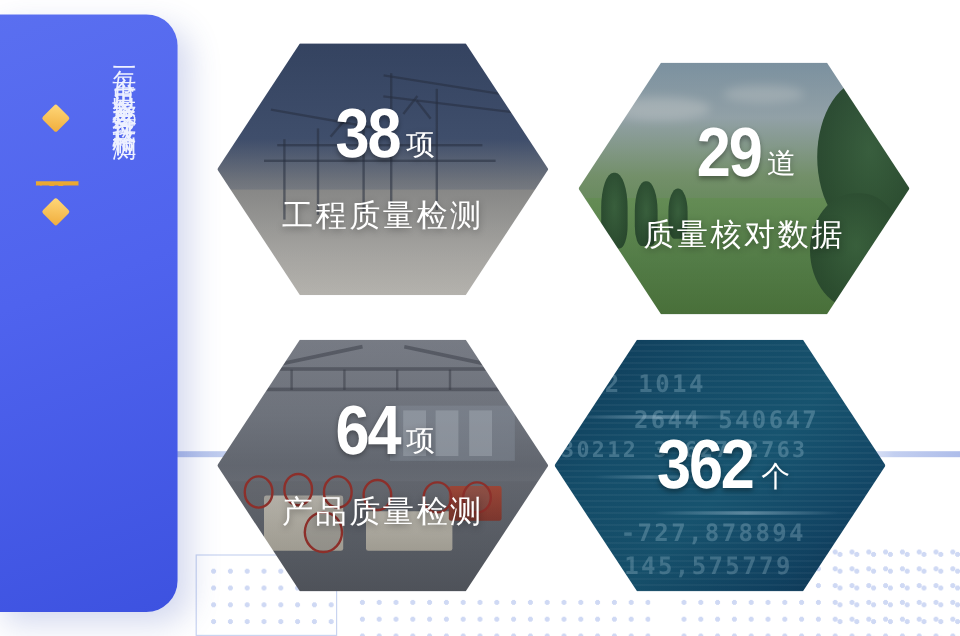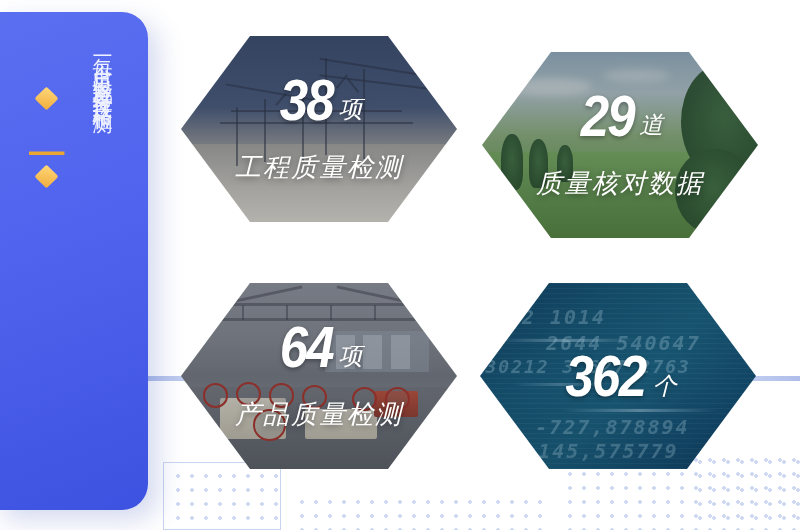--- a/index.html
+++ b/index.html
@@ -88,25 +88,24 @@
     color:#eef1ff;
     letter-spacing:4px;
     line-height:1.25;
     height:460px;
     font-weight:400;
   }
 
   
   .hex {
     position:absolute;
-    width:276px; height:186px;
+    width:276px; height:210px;
     clip-path:polygon(25% 0%, 75% 0%, 100% 50%, 75% 100%, 25% 100%, 0% 50%);
     overflow:hidden;
     filter:drop-shadow(6px 8px 14px rgba(80,95,150,.30));
-    font-style:italic;
   }
   .hex-art { position:absolute; inset:0; }
   .hex-tint { position:absolute; inset:0; }
   .hex-body {
     position:absolute; inset:0;
     display:flex; flex-direction:column;
     align-items:center; justify-content:center;
     z-index:5;
   }
   .hex-num-row {
@@ -316,21 +315,21 @@
     <div class="hex-tint" style="background:linear-gradient(180deg,rgba(55,62,78,.26) 0%,rgba(60,66,80,.24) 60%,rgba(55,60,72,.22) 100%);"></div>
     <div class="hex-body">
       <div class="hex-num-row">
         <span class="hex-num">64</span>
         <span class="hex-unit">项</span>
       </div>
       <div class="hex-label">产品质量检测</div>
     </div>
   </div>
 
-  <div class="hex" style="left:480px; top:283px;">
+  <div class="hex" style="left:462px; top:283px;">
     <div class="hex-art art-data">
       <div class="scan"></div>
       <div class="code" style="left:5%;  top:12%;">692   1014</div>
       <div class="code" style="left:24%; top:26%;">2644  540647</div>
       <div class="code" style="left:2%;  top:39%; font-size:18px;">30212 3   627  2763</div>
       <div class="code" style="left:20%; top:71%;">-727,878894</div>
       <div class="code" style="left:16%; top:84%;">-145,575779</div>
       <div class="streak" style="left:6%;  top:30%; width:50%;"></div>
       <div class="streak" style="left:30%; top:68%; width:56%;"></div>
       <div class="streak" style="left:12%; top:54%; width:34%; opacity:.6;"></div>

